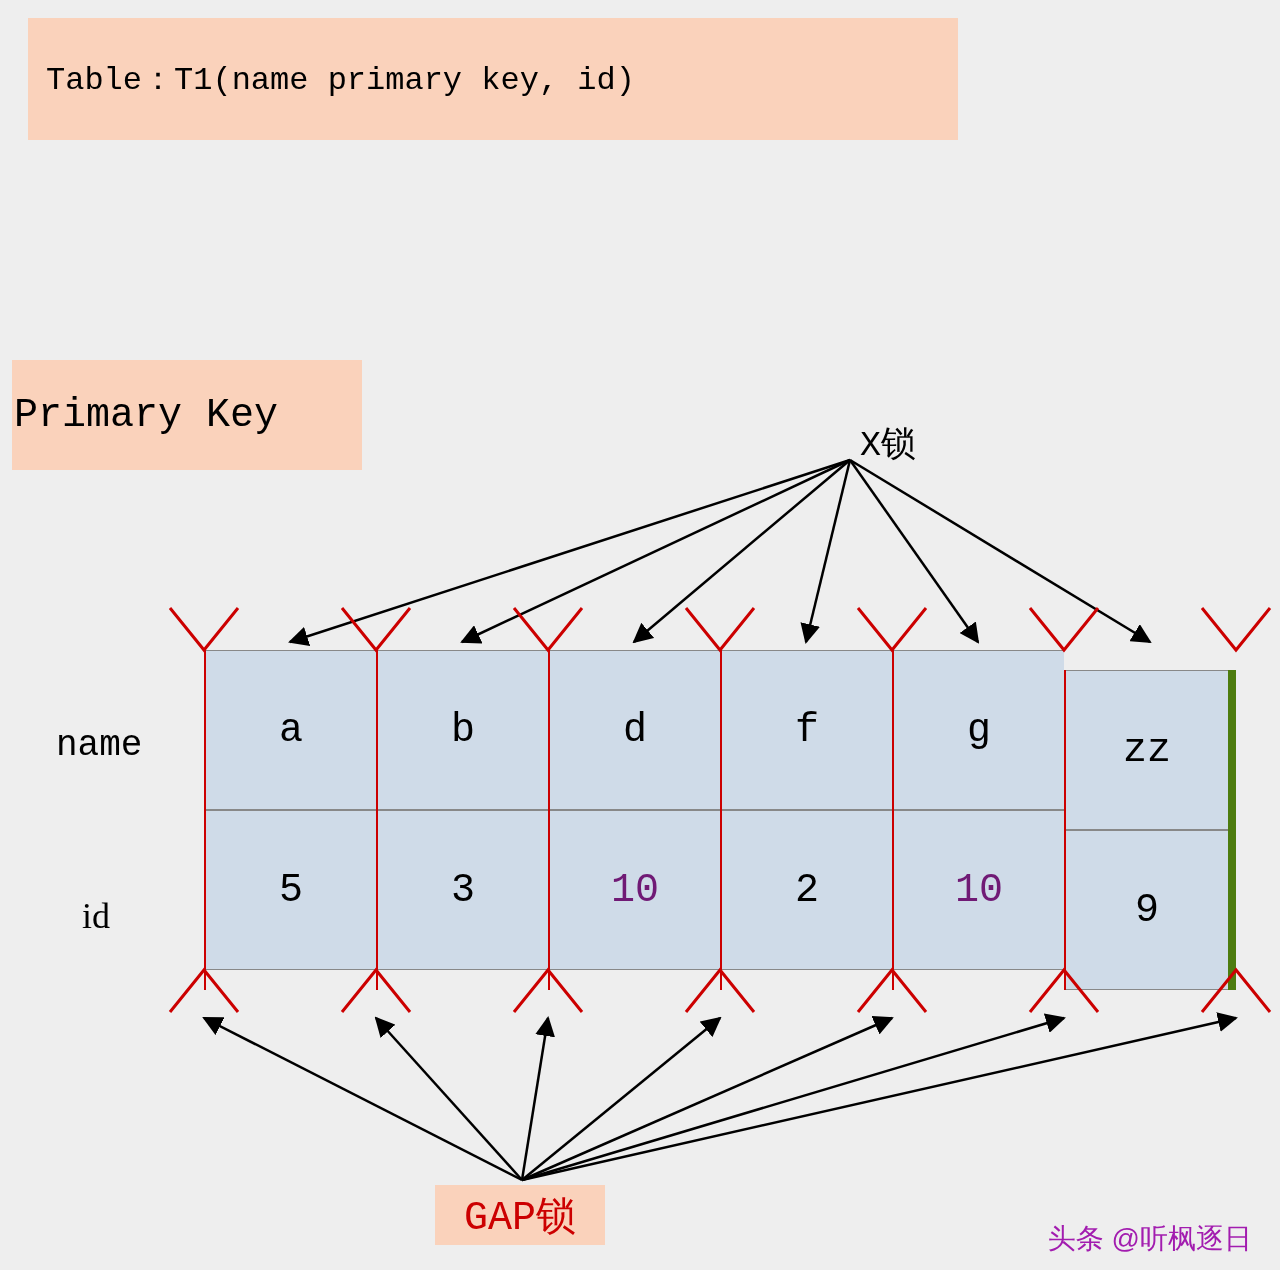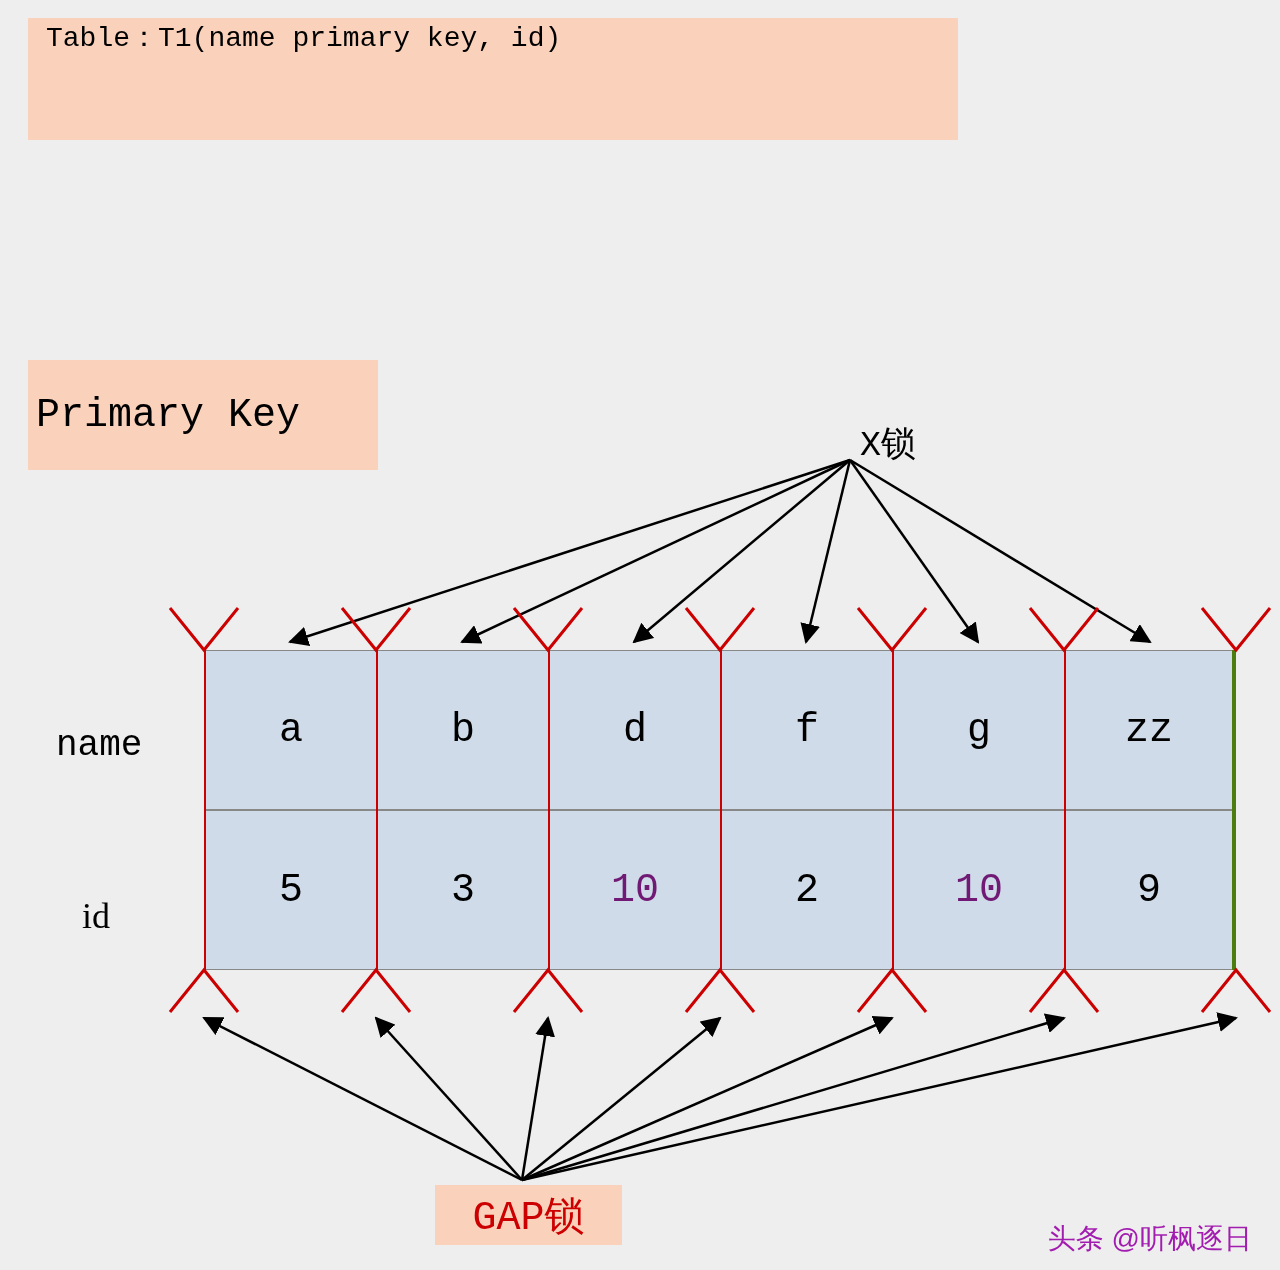--- a/index.html
+++ b/index.html
@@ -11,34 +11,35 @@
       position: relative;
     }
     .title-box {
       position: absolute;
       left: 28px;
       top: 18px;
       width: 930px;
       height: 122px;
       background: #fad2bb;
       display: flex;
+      align-items: center;
       padding-left: 18px;
-      font-size: 28px;
+      font-size: 32px;
       color: #000;
     }
     .pk-box {
       position: absolute;
-      left: 28px;
+      left: 12px;
       top: 360px;
       width: 350px;
       height: 110px;
       background: #fad2bb;
       display: flex;
       align-items: center;
-      padding-left: 8px;
+      padding-left: 2px;
       font-size: 40px;
       color: #000;
     }
     .xlock-label {
       position: absolute;
       left: 860px;
       top: 420px;
       font-size: 35px;
       color: #000;
     }
@@ -54,39 +55,39 @@
     .data-table {
       position: absolute;
       left: 204px;
       top: 650px;
       display: flex;
     }
     .data-col {
       width: 172px;
       border-left: 2px solid #cc0000;
     }
-    .data-col:last-child { border-right: 4px solid #4d7c0f; }
+    .data-col:last-child { border-right: 8px solid #4d7c0f; margin-top: 20px; }
     .cell {
       height: 160px;
       background: #cfdbe8;
       border-top: 1px solid #888;
       border-bottom: 1px solid #888;
       display: flex;
       align-items: center;
       justify-content: center;
       font-size: 40px;
       color: #000;
     }
     .cell.red { color: #701a75; }
 
     .gap-label {
       position: absolute;
       left: 435px;
       top: 1185px;
-      width: 187px;
+      width: 170px;
       height: 60px;
       background: #fad2bb;
       color: #cc0000;
       font-size: 40px;
       display: flex;
       align-items: center;
       justify-content: center;
     }
     .watermark {
       position: absolute;

